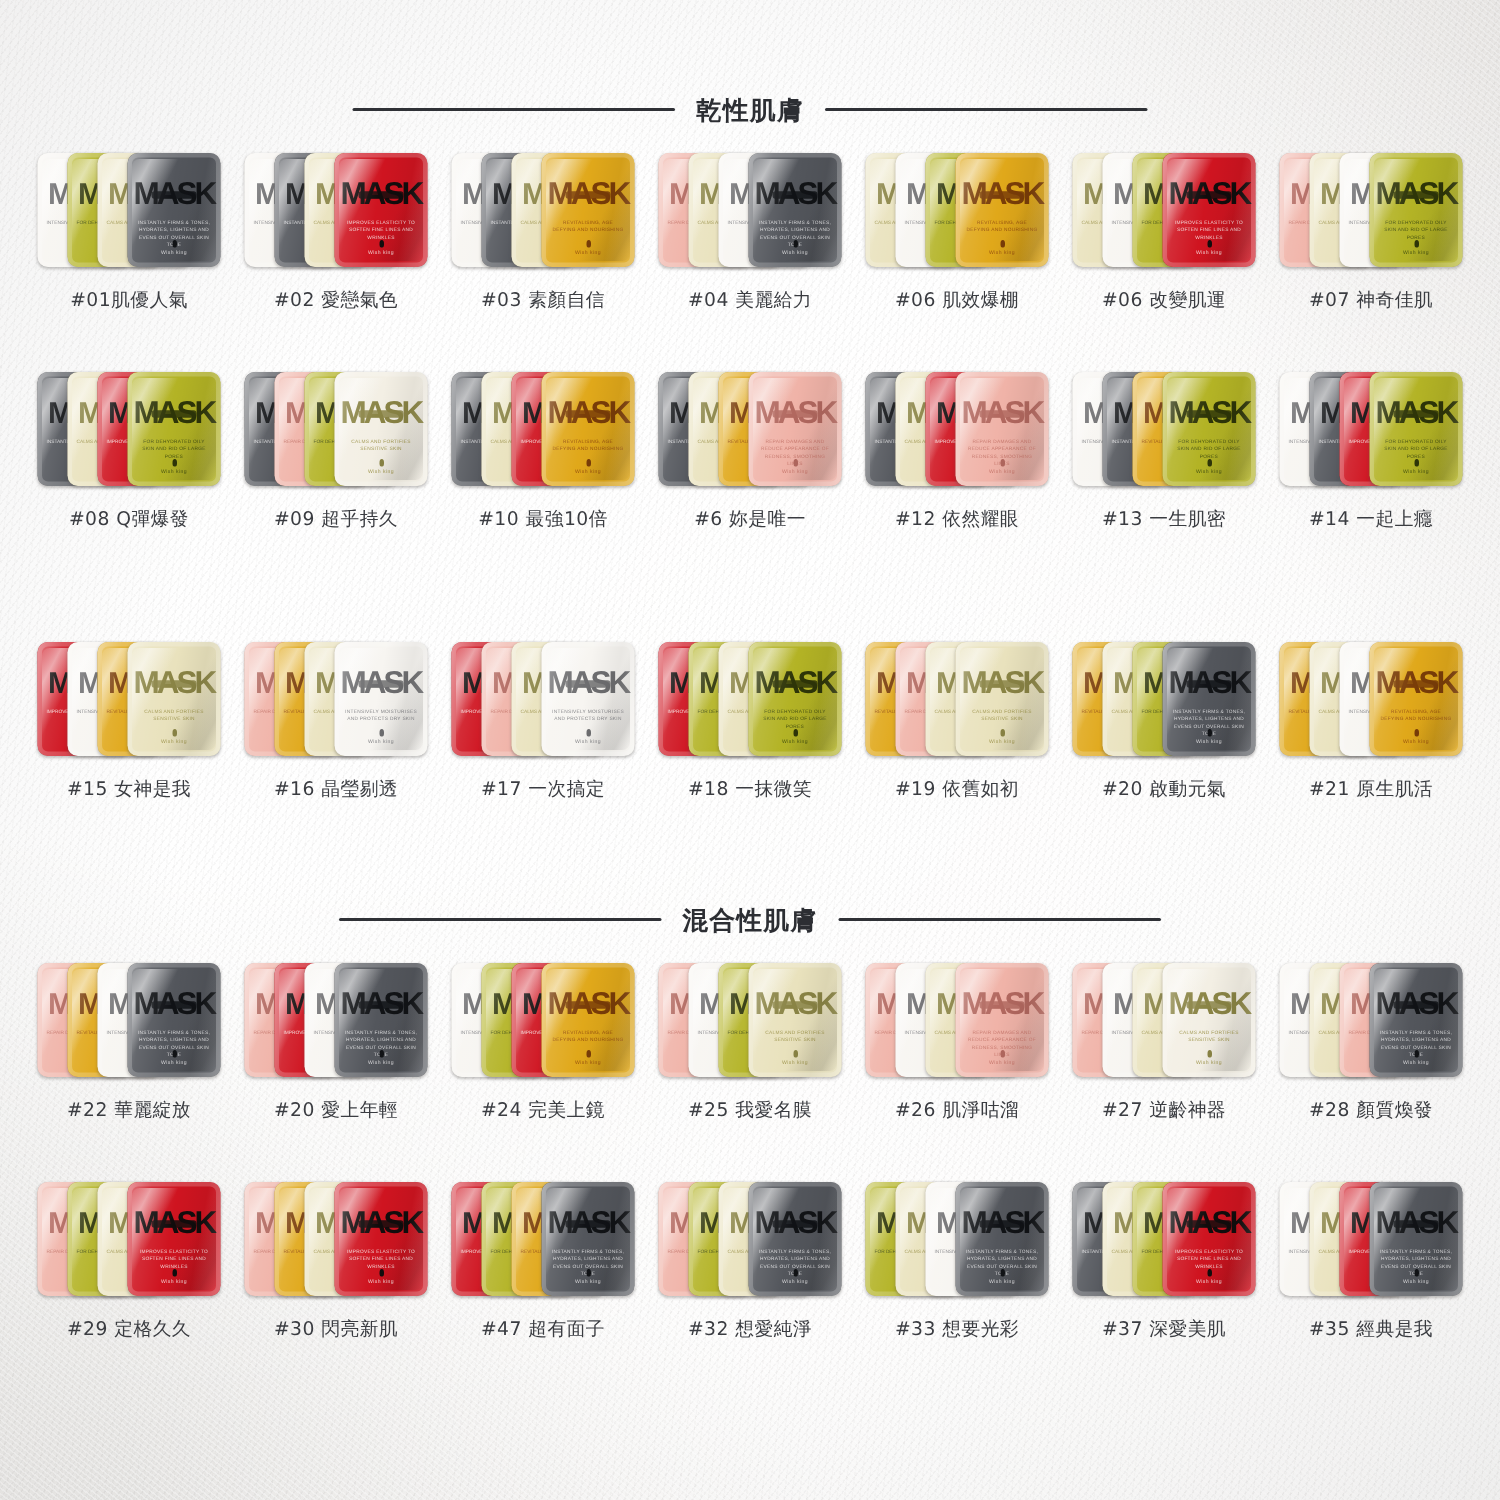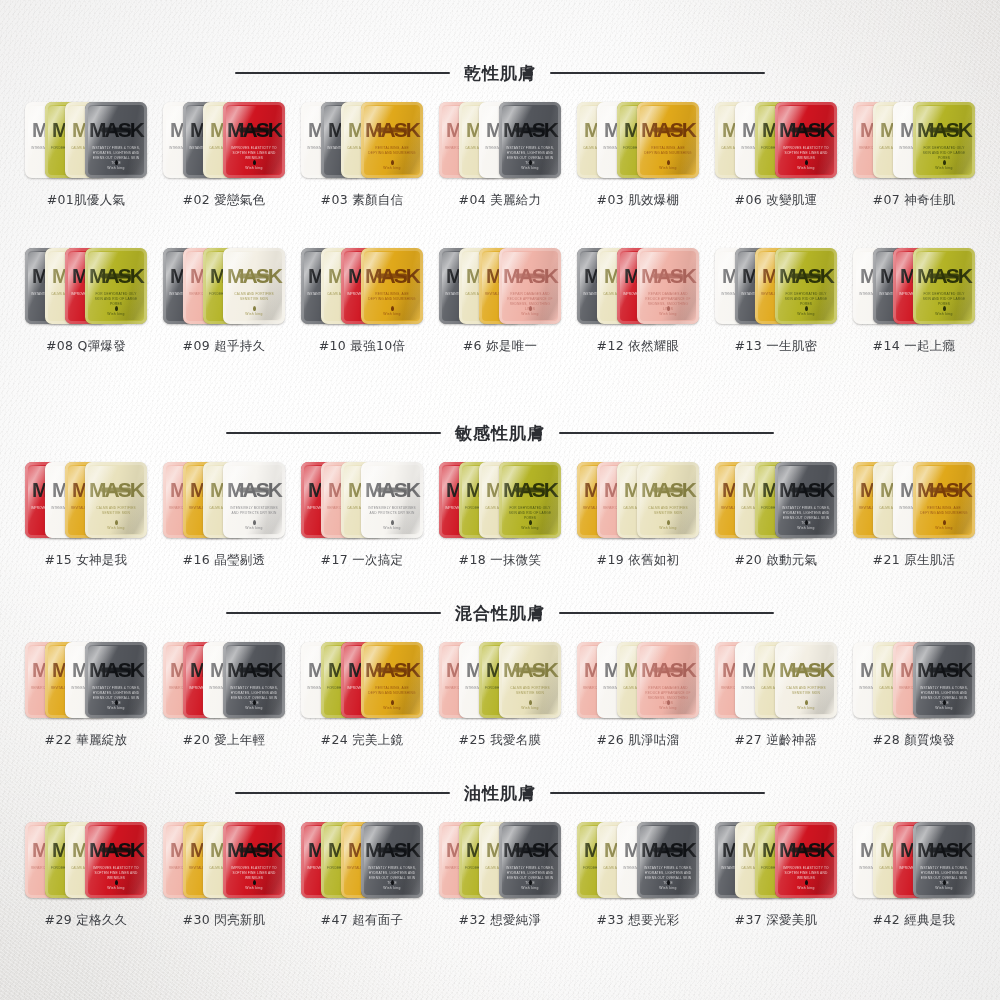--- a/index.html
+++ b/index.html
@@ -333,21 +333,21 @@
               <div class="inner" style="background: linear-gradient(118deg, rgb(224, 168, 26) 0%, rgba(255, 255, 255, 0.55) 14%, rgb(224, 168, 26) 34%, rgb(224, 168, 26) 62%, rgba(0, 0, 0, 0.14) 88%, rgb(224, 168, 26) 100%);"></div>
               <div class="art">
                 <div class="logo" style="color: rgb(122, 61, 8);">MASK<span class="sl" style="background: rgb(122, 61, 8); opacity: 0.85;"></span></div>
                 <div class="desc" style="color: rgb(154, 85, 16);">REVITALISING, AGE DEFYING AND NOURISHING</div>
                 <div class="brand" style="color: rgb(154, 85, 16);"><span class="dot" style="background: rgb(122, 61, 8);"></span>Wish king</div>
               </div>
               <div class="gloss"></div>
               <div class="seal"></div>
             </div>
           </div>
-          <div class="label" style="color: rgb(58, 60, 65);">#03 肌效爆棚</div>
+          <div class="label" style="color: rgb(58, 60, 65);">#06 肌效爆棚</div>
         </div>
         <div class="cell">
           <div class="stack">
             <div class="pk" style="left: 0px; z-index: 1; background: rgb(233, 226, 189);">
               <div class="inner" style="background: linear-gradient(118deg, rgb(233, 226, 189) 0%, rgba(255, 255, 255, 0.55) 14%, rgb(233, 226, 189) 34%, rgb(233, 226, 189) 62%, rgba(0, 0, 0, 0.14) 88%, rgb(233, 226, 189) 100%);"></div>
               <div class="art">
                 <div class="mini" style="color: rgb(138, 132, 69);">M</div>
                 <div class="mini2" style="color: rgb(163, 154, 85);">CALMS AND FORTIFIES SE</div>
               </div>
               <div class="gloss"></div>
@@ -720,25 +720,20 @@
               </div>
               <div class="gloss"></div>
               <div class="seal"></div>
             </div>
           </div>
           <div class="label" style="color: rgb(58, 60, 65);">#14 一起上癮</div>
         </div>
       </div>
     </div>
     <div class="section" style="top: 416px;">
-      <div class="sec-head">
-        <div class="rule" style="background: rgb(47, 49, 54);"></div>
-        <div class="sec-title">敏感性肌膚</div>
-        <div class="rule" style="background: rgb(47, 49, 54);"></div>
-      </div>
       <div class="row">
         <div class="cell">
           <div class="stack">
             <div class="pk" style="left: 0px; z-index: 1; background: rgb(207, 20, 32);">
               <div class="inner" style="background: linear-gradient(118deg, rgb(207, 20, 32) 0%, rgba(255, 255, 255, 0.55) 14%, rgb(207, 20, 32) 34%, rgb(207, 20, 32) 62%, rgba(0, 0, 0, 0.14) 88%, rgb(207, 20, 32) 100%);"></div>
               <div class="art">
                 <div class="mini" style="color: rgb(18, 13, 13);">M</div>
                 <div class="mini2" style="color: rgb(242, 205, 205);">IMPROVES ELASTICITY TO</div>
               </div>
               <div class="gloss"></div>
@@ -1326,25 +1321,20 @@
               </div>
               <div class="gloss"></div>
               <div class="seal"></div>
             </div>
           </div>
           <div class="label" style="color: rgb(58, 60, 65);">#28 顏質煥發</div>
         </div>
       </div>
     </div>
     <div class="section" style="top: 776px;">
-      <div class="sec-head">
-        <div class="rule" style="background: rgb(47, 49, 54);"></div>
-        <div class="sec-title">油性肌膚</div>
-        <div class="rule" style="background: rgb(47, 49, 54);"></div>
-      </div>
       <div class="row">
         <div class="cell">
           <div class="stack">
             <div class="pk" style="left: 0px; z-index: 1; background: rgb(240, 179, 168);">
               <div class="inner" style="background: linear-gradient(118deg, rgb(240, 179, 168) 0%, rgba(255, 255, 255, 0.55) 14%, rgb(240, 179, 168) 34%, rgb(240, 179, 168) 62%, rgba(0, 0, 0, 0.14) 88%, rgb(240, 179, 168) 100%);"></div>
               <div class="art">
                 <div class="mini" style="color: rgb(178, 104, 95);">M</div>
                 <div class="mini2" style="color: rgb(200, 121, 110);">REPAIR DAMAGES AND RED</div>
               </div>
               <div class="gloss"></div>
@@ -1624,17 +1614,17 @@
               <div class="inner" style="background: linear-gradient(118deg, rgb(83, 86, 92) 0%, rgba(255, 255, 255, 0.55) 14%, rgb(83, 86, 92) 34%, rgb(83, 86, 92) 62%, rgba(0, 0, 0, 0.14) 88%, rgb(83, 86, 92) 100%);"></div>
               <div class="art">
                 <div class="logo" style="color: rgb(17, 19, 22);">MASK<span class="sl" style="background: rgb(17, 19, 22); opacity: 0.85;"></span></div>
                 <div class="desc" style="color: rgb(216, 216, 218);">INSTANTLY FIRMS &amp; TONES, HYDRATES, LIGHTENS AND EVENS OUT OVERALL SKIN TONE</div>
                 <div class="brand" style="color: rgb(216, 216, 218);"><span class="dot" style="background: rgb(17, 19, 22);"></span>Wish king</div>
               </div>
               <div class="gloss"></div>
               <div class="seal"></div>
             </div>
           </div>
-          <div class="label" style="color: rgb(58, 60, 65);">#42 經典是我</div>
+          <div class="label" style="color: rgb(58, 60, 65);">#35 經典是我</div>
         </div>
       </div>
     </div>
   </div>
 
 </body></html>

